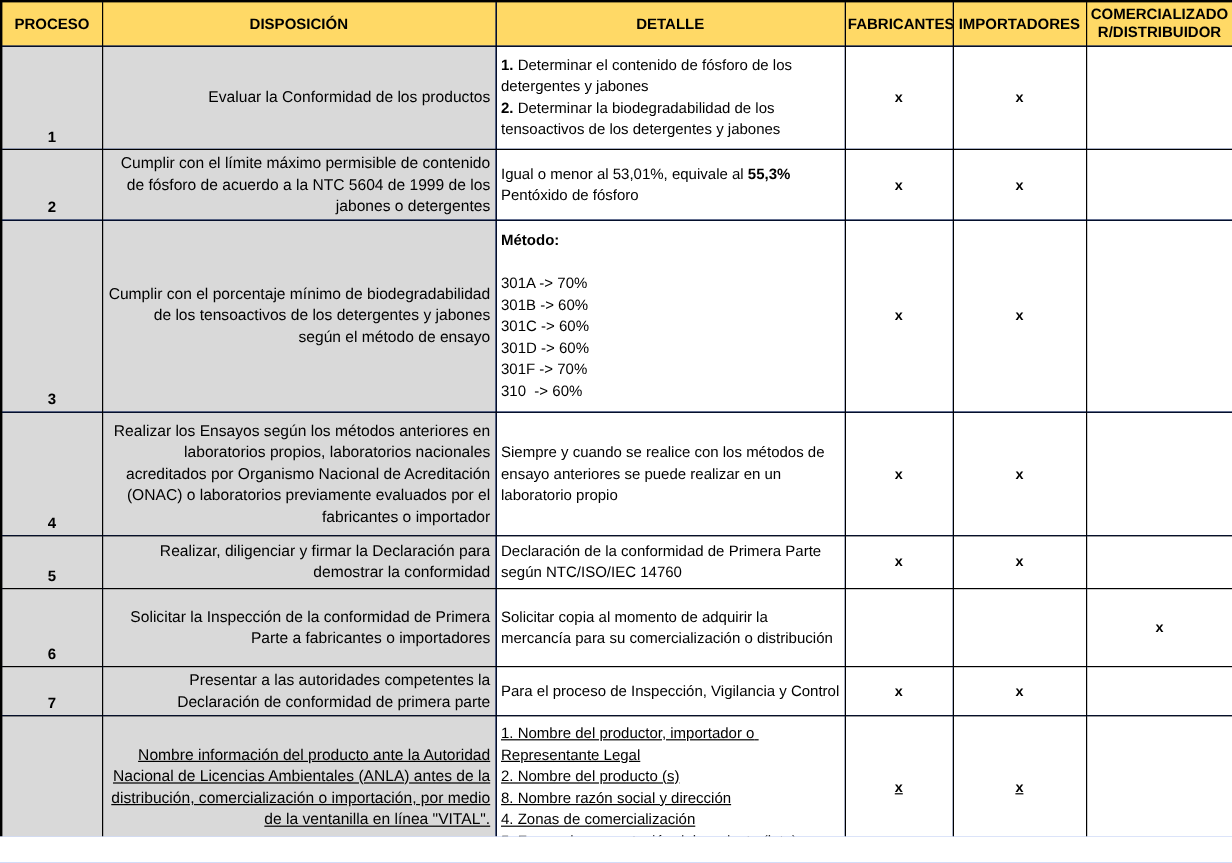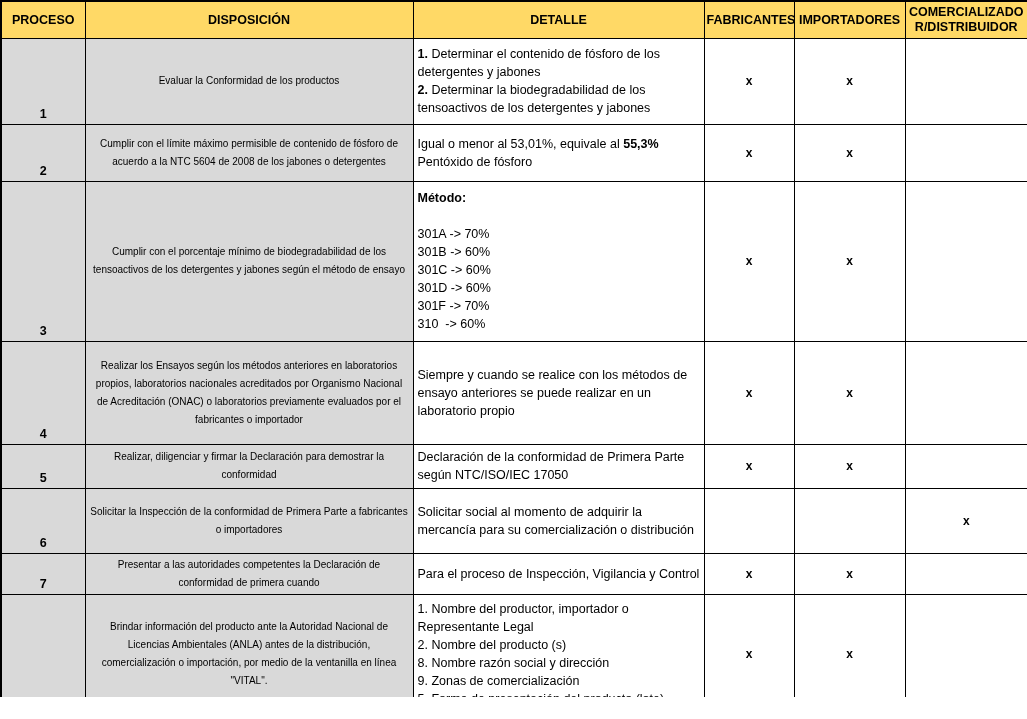--- a/index.html
+++ b/index.html
@@ -42,42 +42,42 @@
   td.proceso {
     background: var(--label-bg, #D9D9D9);
     vertical-align: bottom;
     text-align: center;
     font-weight: bold;
     font-size: 12.5px;
     padding: 0 0 3px 0;
   }
   td.disposicion {
     background: var(--label-bg, #D9D9D9);
-    text-align: center;
-    font-size: 10px;
+    text-align: right;
+    font-size: 13px;
     line-height: 18px;
     padding: 2px 4px;
   }
   td.detalle {
     background: #fff;
     text-align: left;
     font-size: 12.5px;
     line-height: 18px;
     padding: 2px 4px;
     margin-top: 21px;
   }
   td.mark {
     background: #fff;
     text-align: center;
     font-weight: bold;
     font-size: 12px;
   }
   .para { white-space: pre-wrap; min-height: 18px; }
   .b { font-weight: bold; }
-  tr.last td { border-bottom: 3px solid var(--border, #000); }
+  tr.last td { border-bottom: 3px solid var(--border, #000); text-decoration: underline; }
   tr.sliver td { height: 9px; background: #fff; }
   tr.sliver td.proceso-sliver { background: var(--label-bg, #D9D9D9); }
 </style>
 </head>
 <body>
 
 <div class="sheet">
   <table>
     <colgroup>
       <col style="width:84px">
@@ -105,21 +105,21 @@
           <td class="detalle">
             <div class="para"><span class="b">1.</span><span> Determinar el contenido de fósforo de los detergentes y jabones</span></div>
             <div class="para"><span class="b">2.</span><span> Determinar la biodegradabilidad de los tensoactivos de los detergentes y jabones</span></div>
           </td>
           <td class="mark">x</td>
           <td class="mark">x</td>
           <td class="mark"></td>
         </tr>
         <tr style="height: 57px;">
           <td class="proceso">2</td>
-          <td class="disposicion">Cumplir con el límite máximo permisible de contenido de fósforo de acuerdo a la NTC 5604 de 2008 de los jabones o detergentes</td>
+          <td class="disposicion">Cumplir con el límite máximo permisible de contenido de fósforo de acuerdo a la NTC 5604 de 1999 de los jabones o detergentes</td>
           <td class="detalle">
             <div class="para"><span>Igual o menor al 53,01%, equivale al </span><span class="b">55,3%</span><span> Pentóxido de fósforo</span></div>
           </td>
           <td class="mark">x</td>
           <td class="mark">x</td>
           <td class="mark"></td>
         </tr>
         <tr style="height: 160px;">
           <td class="proceso">3</td>
           <td class="disposicion">Cumplir con el porcentaje mínimo de biodegradabilidad de los tensoactivos de los detergentes y jabones según el método de ensayo</td>
@@ -144,54 +144,54 @@
             <div class="para"><span>Siempre y cuando se realice con los métodos de ensayo anteriores se puede realizar en un laboratorio propio</span></div>
           </td>
           <td class="mark">x</td>
           <td class="mark">x</td>
           <td class="mark"></td>
         </tr>
         <tr style="height: 44px;">
           <td class="proceso">5</td>
           <td class="disposicion">Realizar, diligenciar y firmar la Declaración para demostrar la conformidad</td>
           <td class="detalle">
-            <div class="para"><span>Declaración de la conformidad de Primera Parte según NTC/ISO/IEC 17050</span></div>
+            <div class="para"><span>Declaración de la conformidad de Primera Parte según NTC/ISO/IEC 14760</span></div>
           </td>
           <td class="mark">x</td>
           <td class="mark">x</td>
           <td class="mark"></td>
         </tr>
         <tr style="height: 65px;">
           <td class="proceso">6</td>
           <td class="disposicion">Solicitar la Inspección de la conformidad de Primera Parte a fabricantes o importadores</td>
           <td class="detalle">
-            <div class="para"><span>Solicitar social al momento de adquirir la mercancía para su comercialización o distribución</span></div>
+            <div class="para"><span>Solicitar copia al momento de adquirir la mercancía para su comercialización o distribución</span></div>
           </td>
           <td class="mark"></td>
           <td class="mark"></td>
           <td class="mark">x</td>
         </tr>
         <tr style="height: 37px;">
           <td class="proceso">7</td>
-          <td class="disposicion">Presentar a las autoridades competentes la Declaración de conformidad de primera cuando</td>
+          <td class="disposicion">Presentar a las autoridades competentes la Declaración de conformidad de primera parte</td>
           <td class="detalle">
             <div class="para"><span>Para el proceso de Inspección, Vigilancia y Control</span></div>
           </td>
           <td class="mark">x</td>
           <td class="mark">x</td>
           <td class="mark"></td>
         </tr>
         <tr class="last" style="height: 120px;">
           <td class="proceso">8</td>
-          <td class="disposicion">Brindar información del producto ante la Autoridad Nacional de Licencias Ambientales (ANLA) antes de la distribución, comercialización o importación, por medio de la ventanilla en línea "VITAL".</td>
+          <td class="disposicion">Nombre información del producto ante la Autoridad Nacional de Licencias Ambientales (ANLA) antes de la distribución, comercialización o importación, por medio de la ventanilla en línea "VITAL".</td>
           <td class="detalle">
             <div class="para"><span>1. Nombre del productor, importador o Representante Legal</span></div>
             <div class="para"><span>2. Nombre del producto (s)</span></div>
             <div class="para"><span>8. Nombre razón social y dirección</span></div>
-            <div class="para"><span>9. Zonas de comercialización</span></div>
+            <div class="para"><span>4. Zonas de comercialización</span></div>
             <div class="para"><span>5. Forma de presentación del producto (lote)</span></div>
           </td>
           <td class="mark">x</td>
           <td class="mark">x</td>
           <td class="mark"></td>
         </tr>
         <tr class="sliver">
           <td class="proceso-sliver"></td>
           <td></td>
           <td></td>

